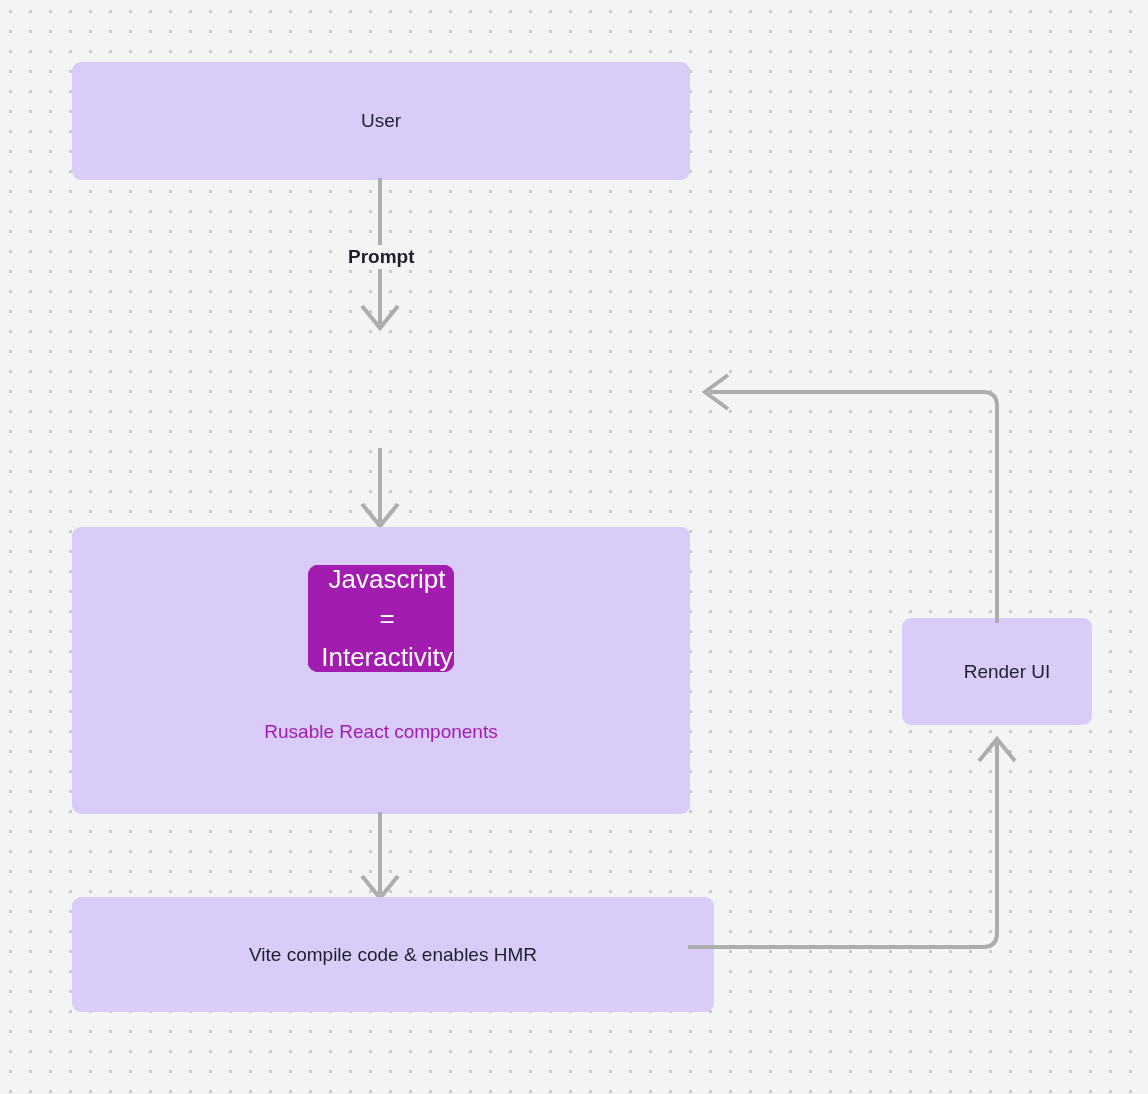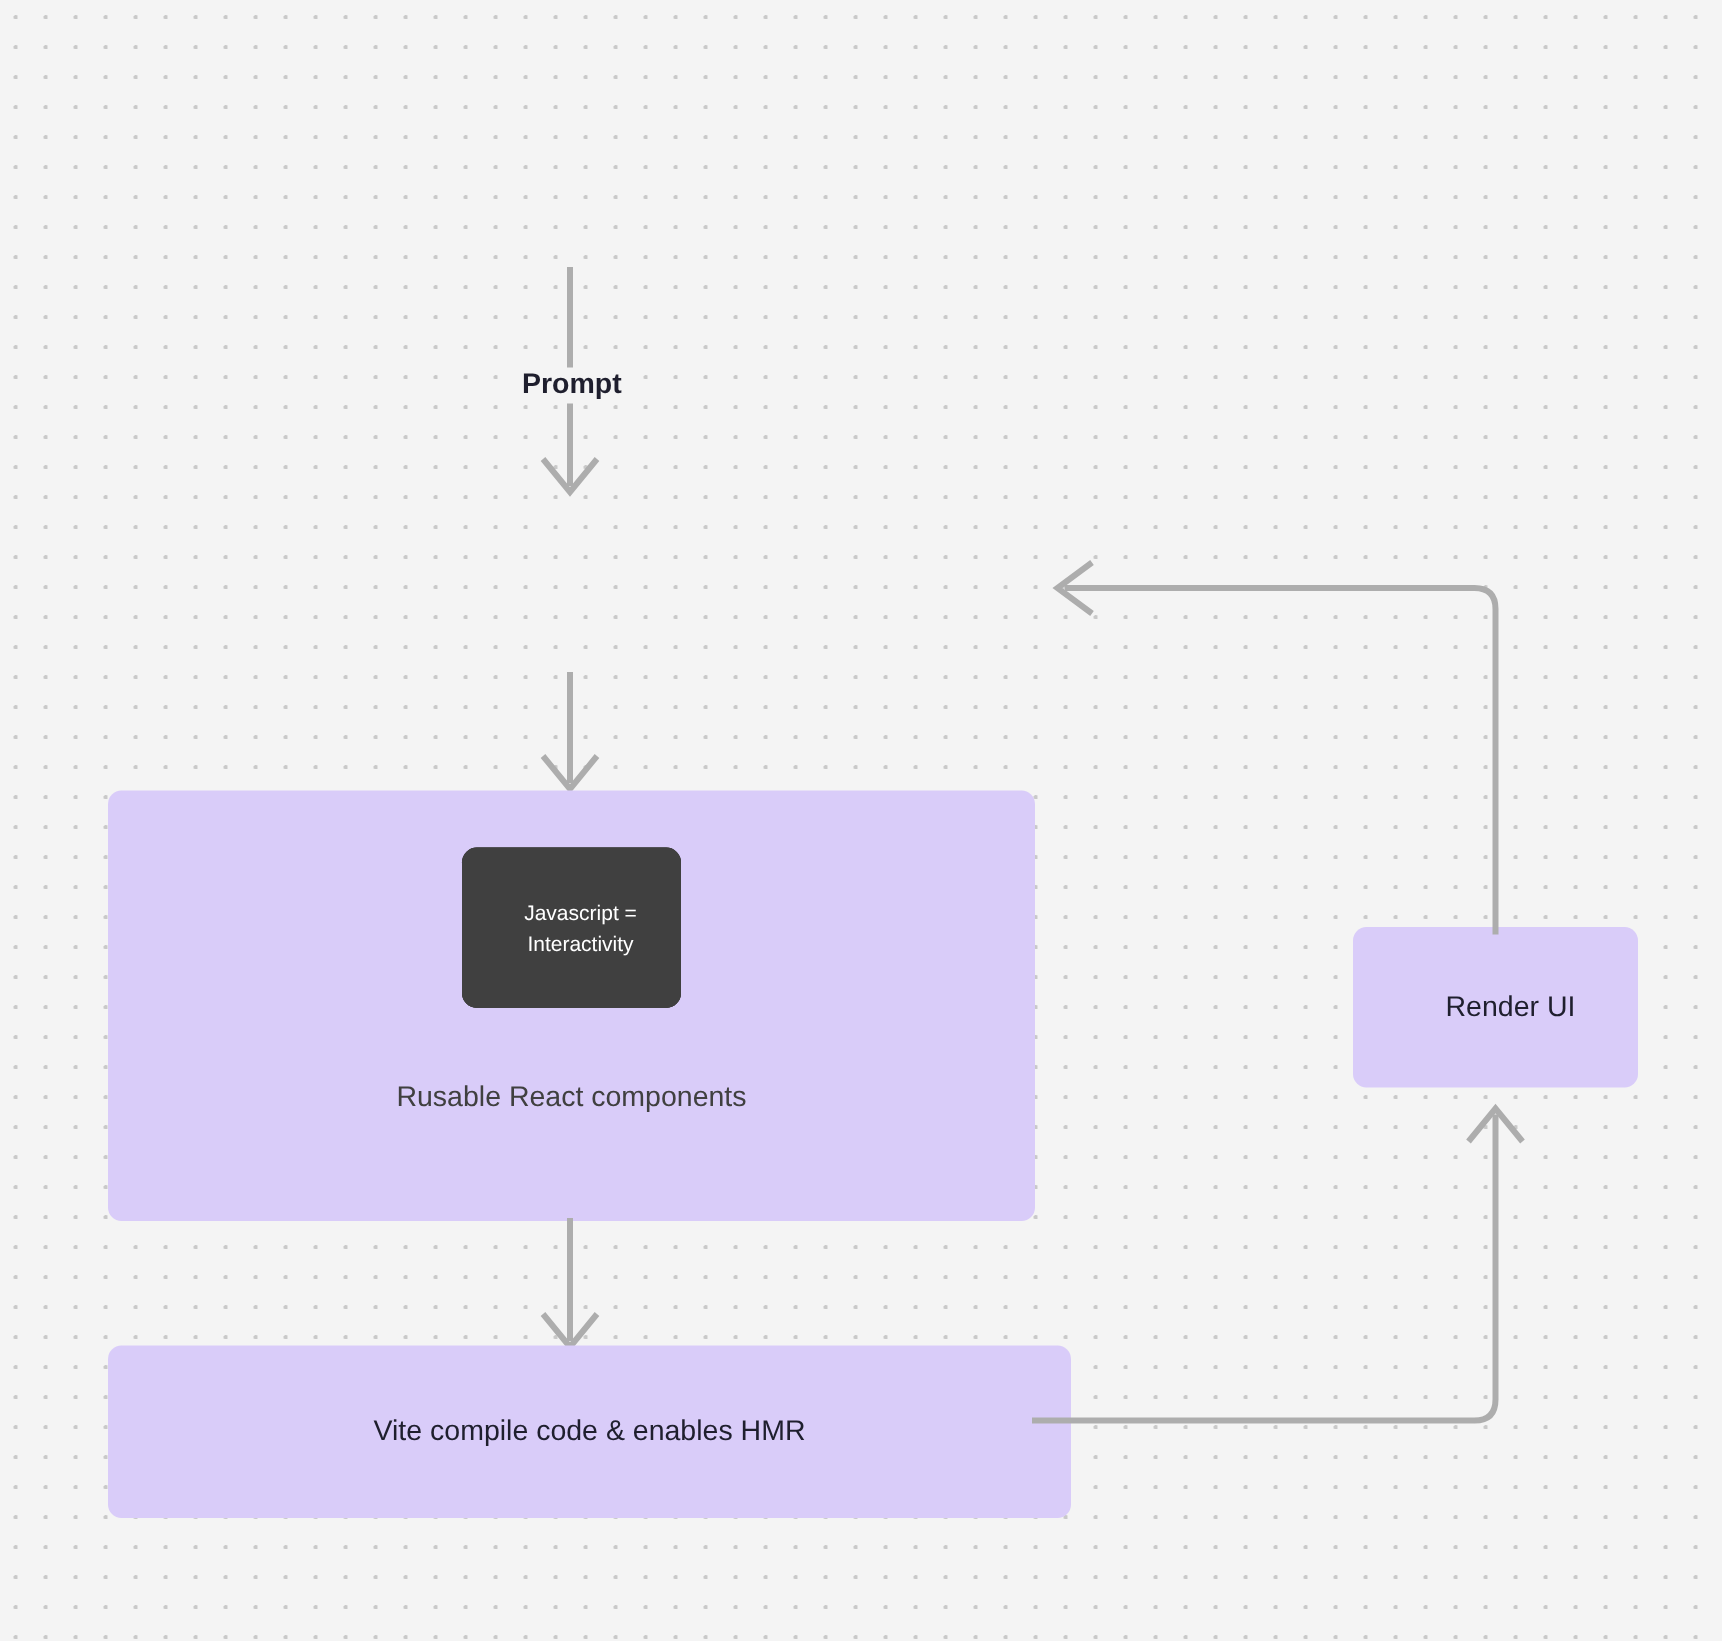--- a/index.html
+++ b/index.html
@@ -31,23 +31,23 @@
     text-align: center;
   }
   .node-outer {
     background: #d9ccf9;
     color: #1f1f2e;
     font-size: 19px;
     line-height: 1.35;
     font-weight: 400;
   }
   .node-inner {
-    background: #404040;
+    background: #a21caf;
     color: #ffffff;
-    font-size: 14px;
+    font-size: 26px;
     line-height: 1.5;
     border-radius: 10px;
     font-weight: 400;
     padding-left: 12px;
   }
   
   #node-user        { left: 72px;  top: 62px;   width: 618px; height: 118px; }
   #node-webapp      { left: 72px;  top: 333px;  width: 618px; height: 117px; }
   #node-components  { left: 72px;  top: 527px;  width: 618px; height: 287px;
                       align-items: flex-start; justify-content: flex-start; }
@@ -62,21 +62,21 @@
     justify-content: center;
     gap: 24px;
   }
   .inner-box { width: 146px; height: 107px; }
   .components-caption {
     position: absolute;
     left: 0; top: 192px;
     width: 618px;
     text-align: center;
     font-size: 19px;
-    color: #404040;
+    color: #a21caf;
   }
 
   
   .conn { position: absolute; overflow: visible; }
   #conn-user-web   { left: 340px; top: 178px; }
   #conn-web-comp   { left: 340px; top: 448px; }
   #conn-comp-vite  { left: 340px; top: 812px; }
   #conn-loop-down  { left: 688px; top: 374px; }
   #conn-loop-up    { left: 688px; top: 723px; }
 
@@ -92,20 +92,23 @@
     white-space: nowrap;
     font-weight: bold;
   }
   #label-prompt { left: 343px; top: 245px; }
 </style>
 </head>
 <body>
 
 <div id="canvas">
 
+  <div class="node node-outer" id="node-user">
+    <span>User</span>
+  </div>
 
   <svg class="conn" id="conn-user-web" width="80" height="160">
     <path d="M40,0 L40,146"></path>
     <polyline class="head" points="22,128 40,150 58,128"></polyline>
   </svg>
   <div class="edge-label" id="label-prompt">Prompt</div>
 
 
   <svg class="conn" id="conn-web-comp" width="80" height="90">
     <path d="M40,0 L40,74"></path>

